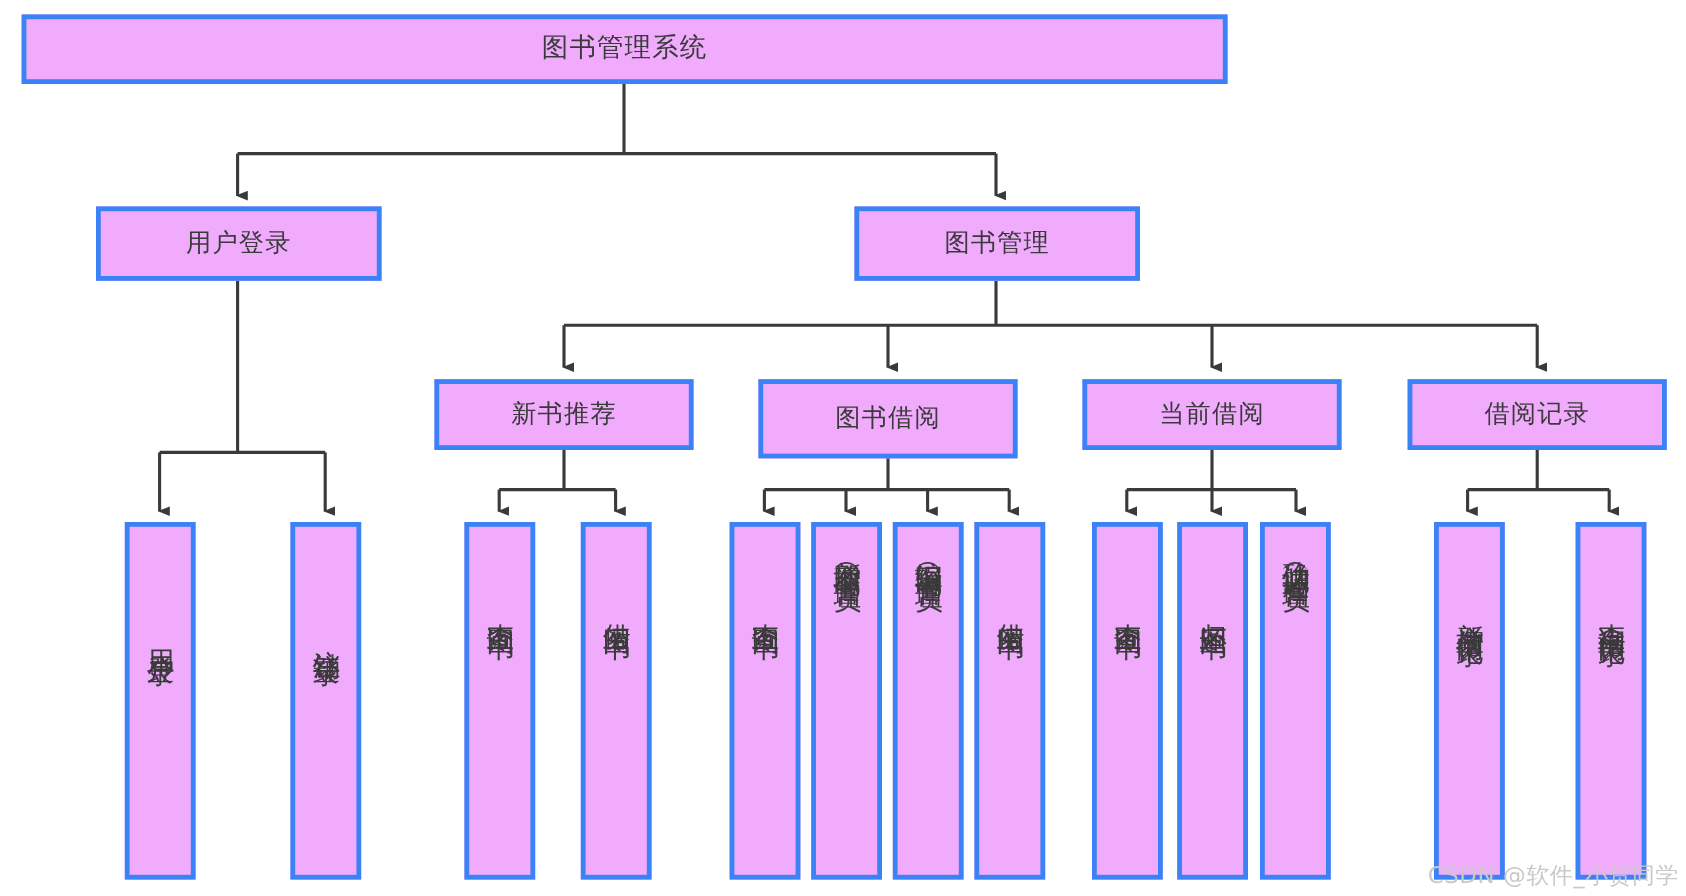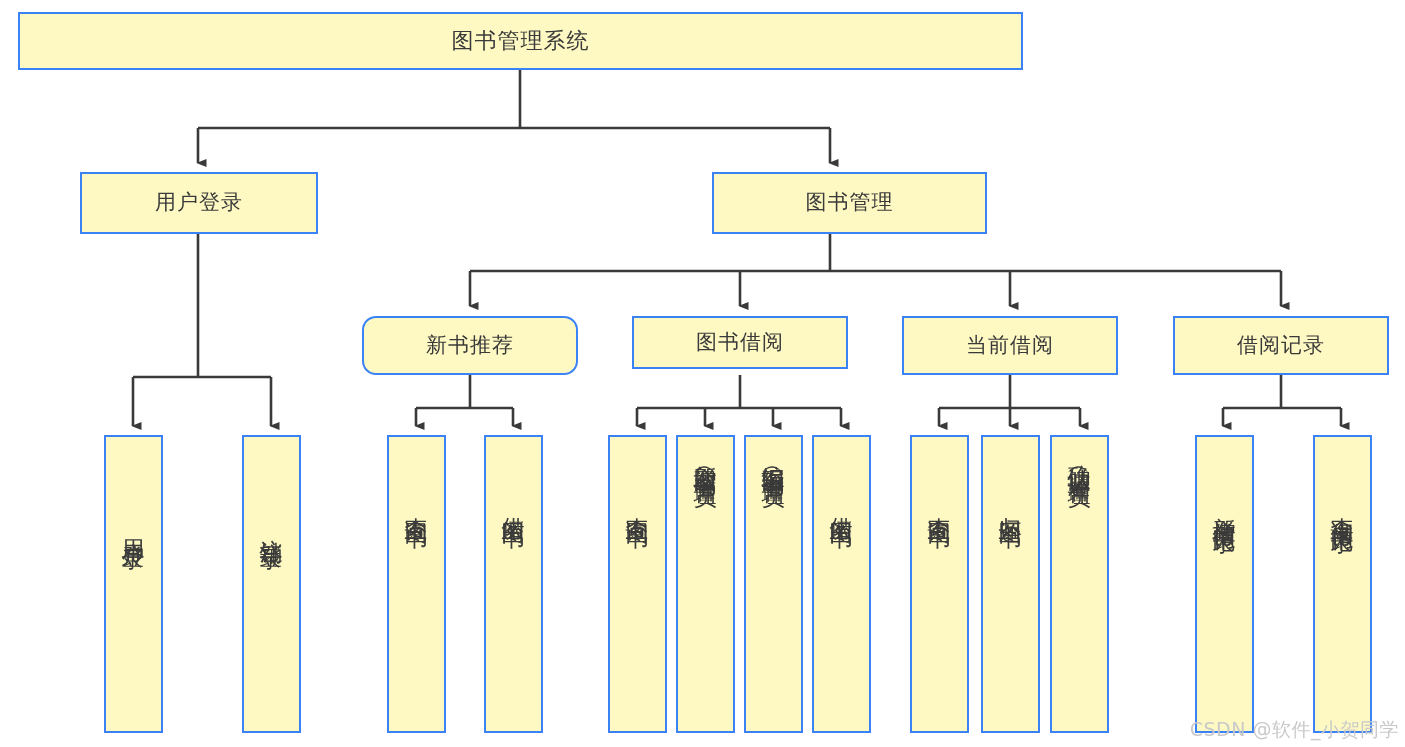--- a/index.html
+++ b/index.html
@@ -23,22 +23,22 @@
     position: absolute;
     left: 0;
     top: 0;
     width: 1405px;
     height: 747px;
     pointer-events: none;
   }
   .node {
     position: absolute;
     box-sizing: border-box;
-    background: #fef9c3;
-    border: 2px solid #3b82f6;
+    background: #f0abfc;
+    border: 4px solid #3b82f6;
     display: flex;
     align-items: center;
     justify-content: center;
     z-index: 2;
   }
   .node .label {
     color: #3a3a3a;
     letter-spacing: 1px;
     white-space: nowrap;
   }
@@ -140,29 +140,29 @@
   </svg>
 
   <div class="node horiz root" style="left:18px; top:12px; width:1005px; height:58px;">
     <span class="label">图书管理系统</span>
   </div>
 
   <div class="node horiz" style="left:80px; top:172px; width:238px; height:62px;">
     <span class="label">用户登录</span>
   </div>
 
-  <div class="node horiz" style="left:712px; top:172px; width:275px; height:62px;">
+  <div class="node horiz" style="left:712px; top:172px; width:238px; height:62px;">
     <span class="label">图书管理</span>
   </div>
 
-  <div class="node horiz" style="left:362px; top:316px; width:216px; height:59px;border-radius:14px;">
+  <div class="node horiz" style="left:362px; top:316px; width:216px; height:59px;">
     <span class="label">新书推荐</span>
   </div>
 
-  <div class="node horiz" style="left:632px; top:316px; width:216px; height:53px;">
+  <div class="node horiz" style="left:632px; top:316px; width:216px; height:66px;">
     <span class="label">图书借阅</span>
   </div>
 
   <div class="node horiz" style="left:902px; top:316px; width:216px; height:59px;justify-content:center;">
     <span class="label">当前借阅</span>
   </div>
 
   <div class="node horiz" style="left:1173px; top:316px; width:216px; height:59px;">
     <span class="label">借阅记录</span>
   </div>

